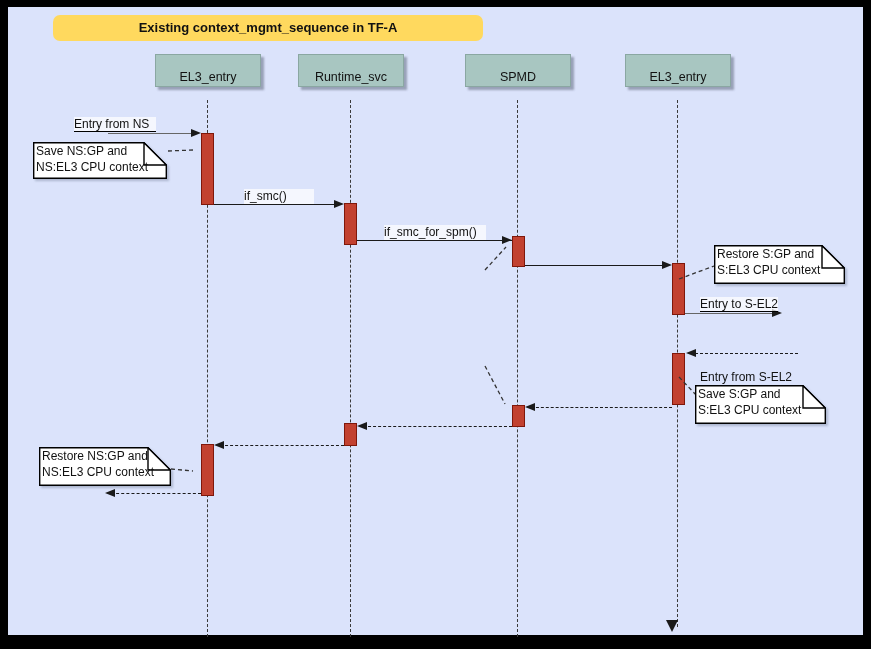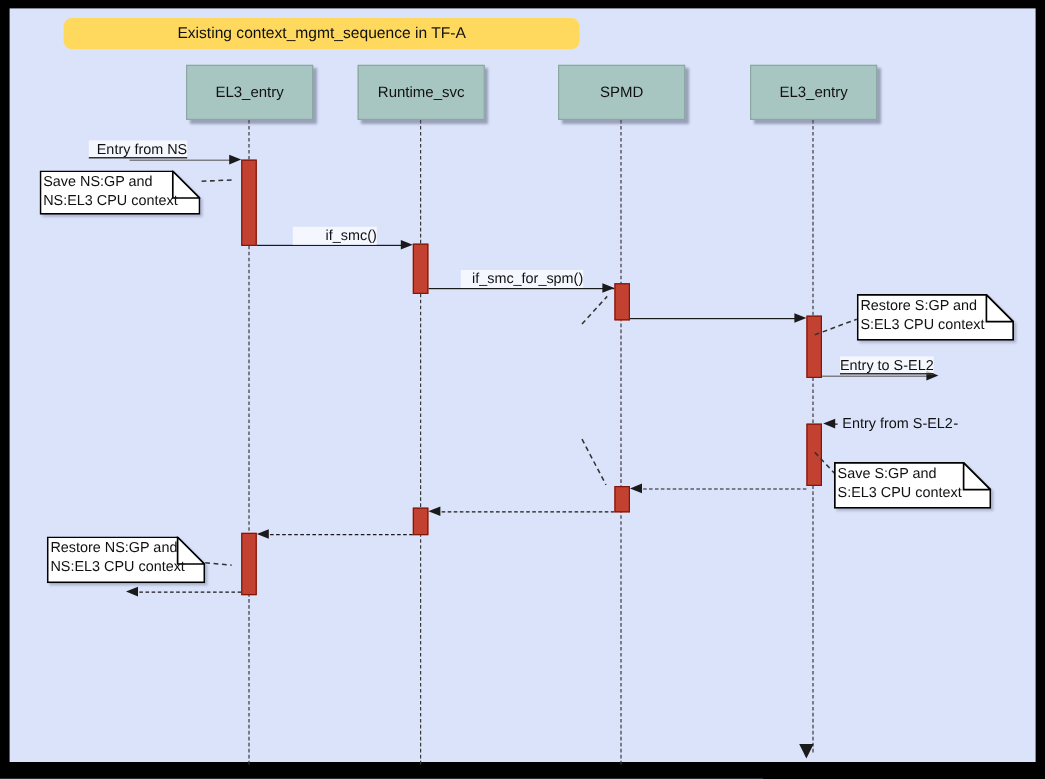--- a/index.html
+++ b/index.html
@@ -23,25 +23,25 @@
     color:#111;
   }
   .canvas{
     position:absolute;left:8px;top:7px;width:855px;height:628px;
     background:var(--canvas_bg);
   }
   .abs{position:absolute;}
   .title{
     left:45px;top:8px;width:430px;height:26px;
     background:var(--title_bg);border-radius:7px;
-    font-size:13px;font-weight:normal;text-align:center;line-height:26px;
+    font-size:13px;font-weight:bold;text-align:center;line-height:26px;
     z-index:6;
   }
   .head{
-    height:46px;top:47px;width:106px;
+    height:33px;top:47px;width:106px;
     background:var(--head_fill);
     border:1px solid var(--head_border);
     box-shadow:3px 3px 2px rgba(70,80,100,0.45);
     font-size:12.5px;text-align:center;line-height:44px;
     z-index:2;
   }
   .lifeline{
     top:93px;height:537px;width:0;
     border-left:1.4px dashed #3a3a3a;
     z-index:1;
@@ -54,25 +54,25 @@
   }
   .mline{height:0;z-index:2;}
   .mline.solid{border-top:1.6px solid var(--line_dark);}
   .mline.gray{border-top:1.8px solid var(--line_gray);}
   .mline.dashed{border-top:1.5px dashed var(--line_dark);}
   .arr{width:0;height:0;z-index:4;}
   .arr.right{border-top:4.5px solid transparent;border-bottom:4.5px solid transparent;border-left:10px solid var(--line_dark);}
   .arr.left{border-top:4.5px solid transparent;border-bottom:4.5px solid transparent;border-right:10px solid var(--line_dark);}
   .arr.down{border-left:6px solid transparent;border-right:6px solid transparent;border-top:12px solid var(--line_dark);}
   .mlabel{
-    font-size:12px;height:15px;line-height:14px;text-align:right;
+    font-size:12px;height:15px;line-height:14px;text-align:left;
     background:var(--label_bg);z-index:5;white-space:nowrap;
   }
   .mlabel.underlined{border-bottom:1.1px solid #000;}
-  .mlabel.online{background:var(--canvas_bg);}
+  .mlabel.online{background:var(--canvas_bg);margin-top:24px;}
   .note{
     z-index:5;filter:drop-shadow(2px 2px 1px rgba(90,100,125,0.35));
   }
   .note svg{position:absolute;left:0;top:0;}
   .note-text{
     position:absolute;left:3px;top:1px;right:2px;
     font-size:12px;line-height:16px;white-space:nowrap;
   }
   .note-text.four{line-height:15px;font-size:12px;}
   .connector-layer{left:0;top:0;width:871px;height:649px;z-index:4;pointer-events:none;}

